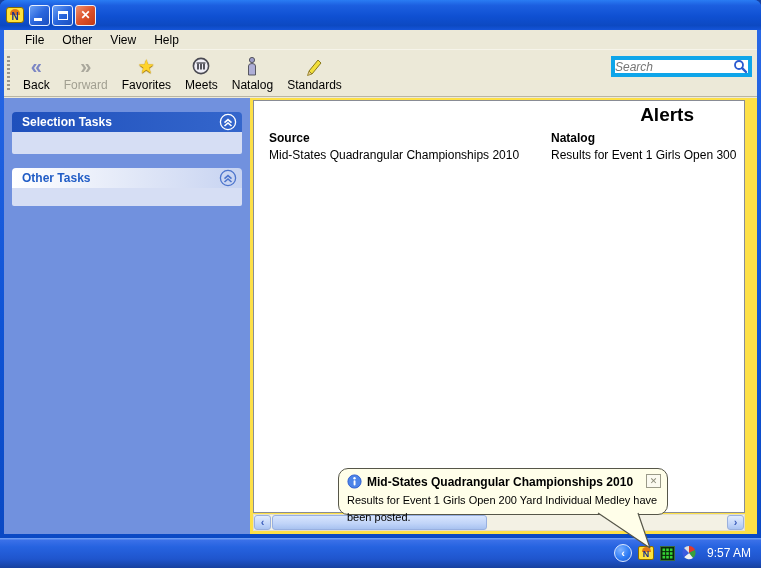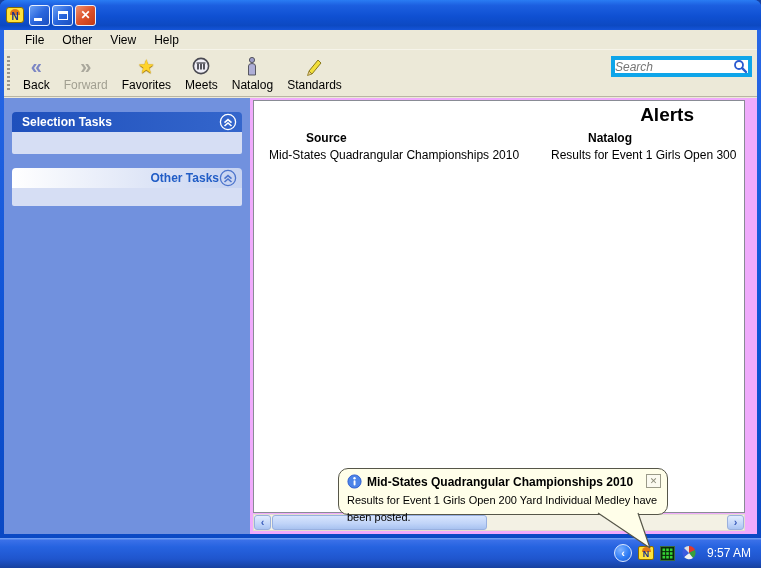--- a/index.html
+++ b/index.html
@@ -53,32 +53,32 @@
   .searchbox input { flex:1; border:none; outline:none; font-size:12px; font-style:italic;
     color:#555; width:90px; font-family:"Liberation Sans",sans-serif; background:transparent; }
 
   
   .main { position:absolute; left:0; right:0; top:68px; bottom:0; }
   .sidebar { position:absolute; left:0; top:0; bottom:0; width:246px; background:#7191de; padding:14px 8px 0 8px; }
   .panel { margin-bottom:14px; }
   .panel-header { height:20px; border-radius:4px 4px 0 0; display:flex; align-items:center;
     justify-content:space-between; padding:0 5px 0 10px; font-weight:bold; font-size:12px; }
   .panel-header.primary { background:linear-gradient(90deg,#1f50bc 0%,#3466cc 100%); color:#fff; }
-  .panel-header.secondary { background:linear-gradient(90deg,#ffffff 0%,#c7d3f1 100%); color:#215dc6;justify-content:flex-end; }
+  .panel-header.secondary { background:linear-gradient(90deg,#ffffff 0%,#c7d3f1 100%); color:#215dc6; }
   .panel-body { background:#d6def4; border-radius:0 0 2px 2px; }
   .panel-body.tall { height:22px; }
   .panel-body.short { height:18px; }
   .chev-circle { width:18px; height:18px; }
 
-  .content { position:absolute; left:246px; right:0; top:0; bottom:0; background:#f0abfc; }
+  .content { position:absolute; left:246px; right:0; top:0; bottom:0; background:#fde047; }
   .white-panel { position:absolute; left:3px; right:12px; top:2px; bottom:21px; background:#fff;
     border:1px solid #898c95; overflow:hidden; }
   .alerts-heading { position:absolute; top:3px; right:50px; font-size:19px; font-weight:bold; color:#000; }
   .col { position:absolute; top:30px; font-size:12px; white-space:nowrap; }
-  .col .hdr { font-weight:bold; margin-bottom:3px;margin-left:37px; }
+  .col .hdr { font-weight:bold; margin-bottom:3px; }
   .col-source { left:15px; }
   .col-message { left:297px; }
 
   
   .hscroll { position:absolute; left:3px; right:12px; bottom:3px; height:17px; background:#f3f1e4;
     border:1px solid #e2dfd0; }
   .hs-btn { position:absolute; top:0; width:17px; height:15px; border:1px solid #9ab0dd; border-radius:3px;
     background:linear-gradient(180deg,#e2ecfe 0%,#c3d6f9 60%,#aac4f2 100%);
     color:#3b5dbb; font-size:11px; font-weight:bold; text-align:center; line-height:13px; }
   .hs-left { left:0; }

